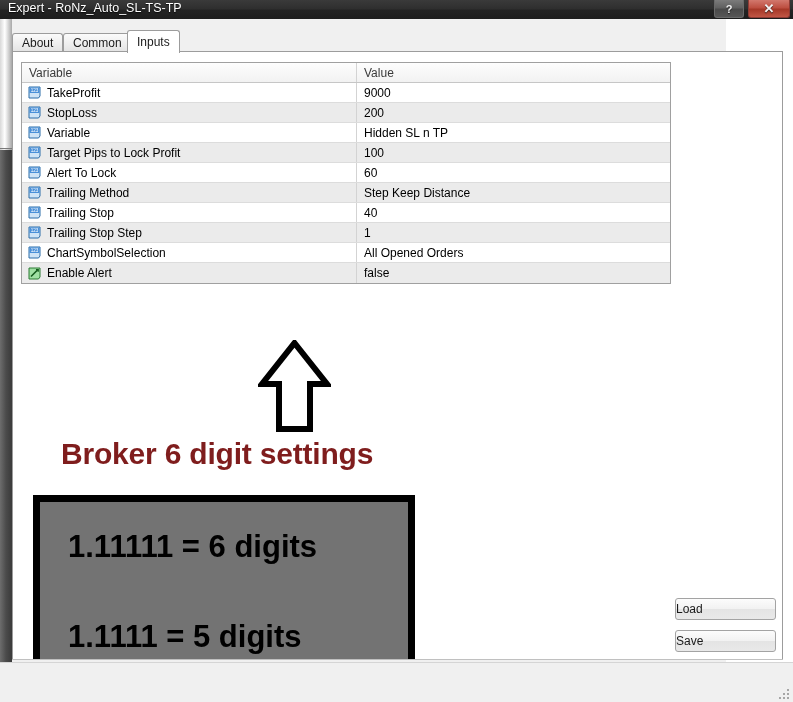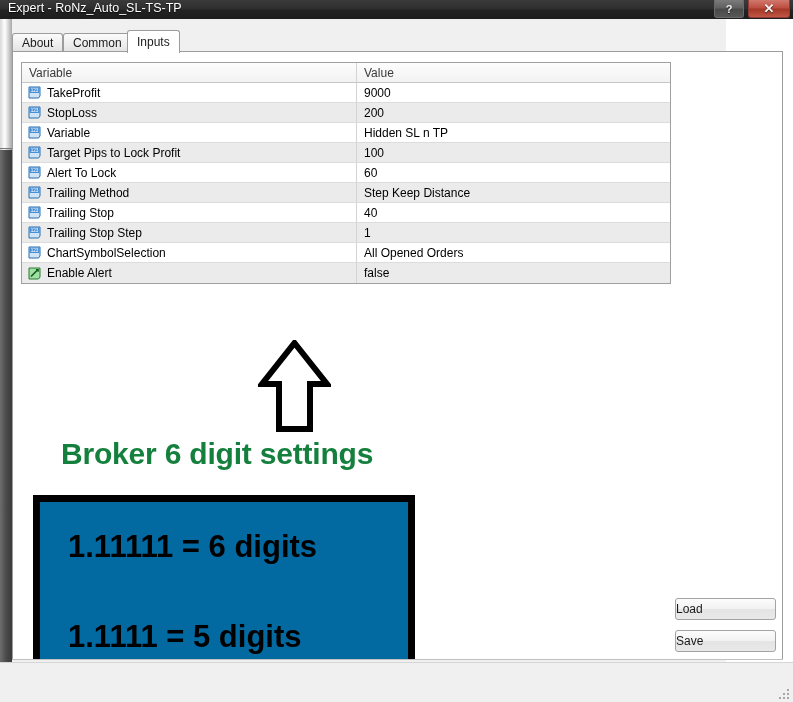--- a/index.html
+++ b/index.html
@@ -156,29 +156,29 @@
   .ico svg { display: block; }
 
   
   #arrow {
     position: absolute; left: 245px; top: 288px;
     width: 73px; height: 93px;
   }
   #headline {
     position: absolute; left: 48px; top: 385px;
     font-size: 30px; font-weight: bold;
-    color: #15803d;
+    color: #7f1d1d;
     letter-spacing: -0.2px;
     white-space: nowrap;
   }
   #digitbox {
     position: absolute; left: 20px; top: 443px;
     width: 382px; height: 178px;
     border: 7px solid #000000;
-    background: #0369a1;
+    background: #737373;
     padding-left: 47px;
   }
   .digitline {
     position: absolute; left: 28px;
     font-size: 31px; font-weight: bold;
     color: #000000;
     white-space: nowrap;
   }
   #digitline1 { top: 27px; }
   #digitline2 { top: 117px; }

